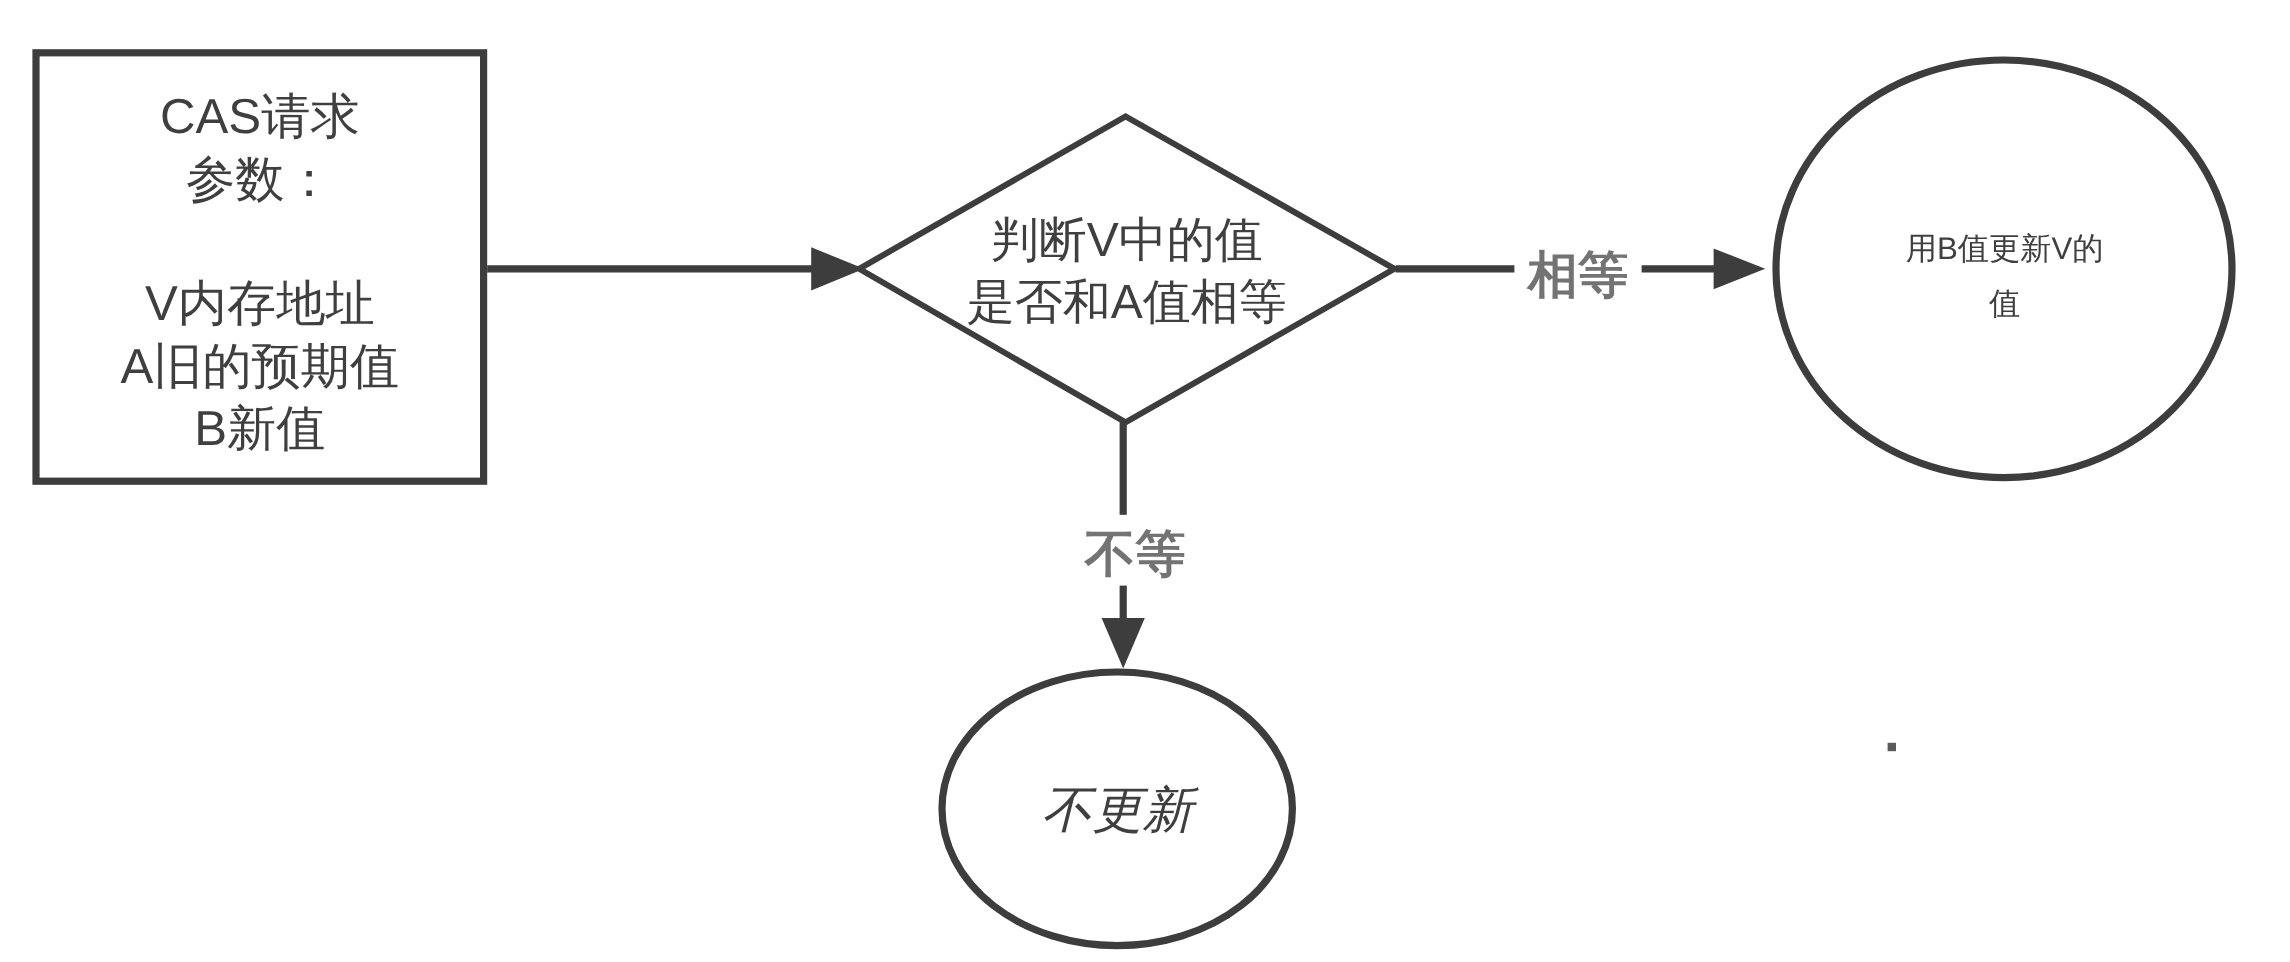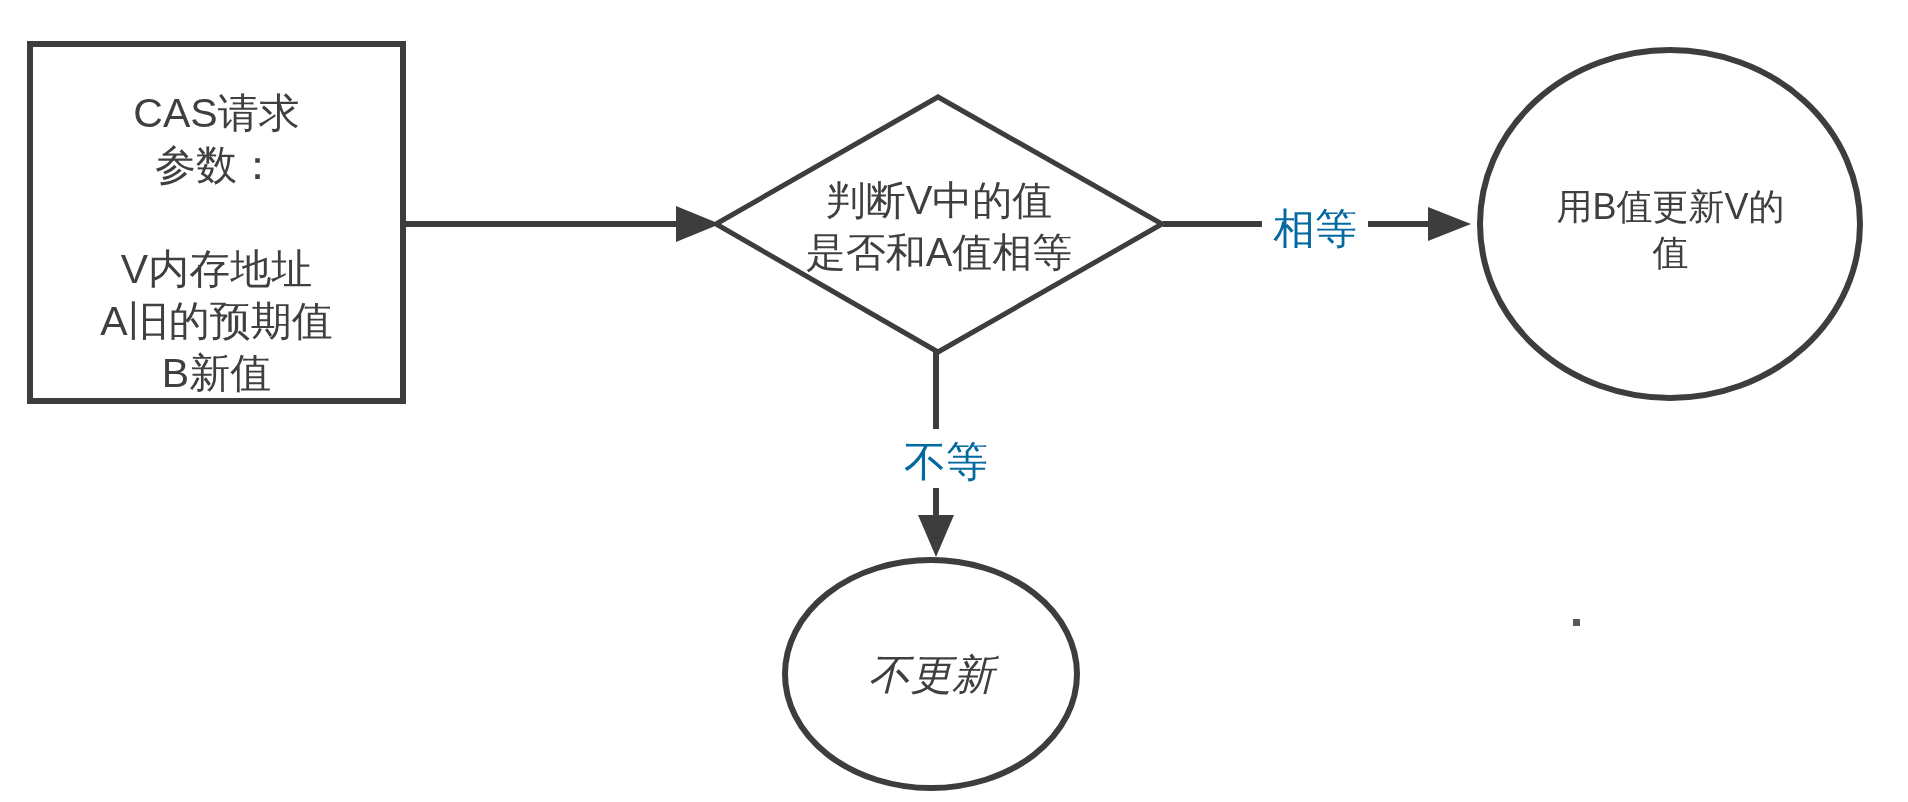--- a/index.html
+++ b/index.html
@@ -13,29 +13,29 @@
   }
   #diagram-svg { position: absolute; left: 0; top: 0; }
   .node-label {
     position: absolute;
     text-align: center;
     color: #3f3f3f;
     font-weight: 500;
     white-space: pre-line;
     pointer-events: none;
   }
-  .rect-label   { left: 30px;  top: 87px;  width: 373px; font-size: 41px; line-height: 52px; }
+  .rect-label   { left: 30px;  top: 71px;  width: 373px; font-size: 41px; line-height: 52px; }
   .diamond-label{ left: 716px; top: 174px; width: 446px; font-size: 40px; line-height: 52px; }
-  .circle-label { left: 1480px;top: 184px; width: 381px; font-size: 36px; line-height: 46px; }
+  .circle-label { left: 1480px;top: 184px; width: 381px; font-size: 26px; line-height: 46px; }
   .ellipse-label{ left: 784px; top: 652px; width: 294px; font-size: 42px; line-height: 46px; font-style: italic; }
   .edge-label {
     position: absolute;
     text-align: center;
-    color: #0369a1;
-    font-weight: 400;
+    color: #737373;
+    font-weight: 700;
     font-size: 42px;
     line-height: 44px;
   }
   .equal-label     { left: 1253px; top: 207px; width: 124px; }
   .not-equal-label { left: 884px;  top: 440px; width: 124px; }
 </style>
 </head>
 <body>
 
 <div id="stage">

